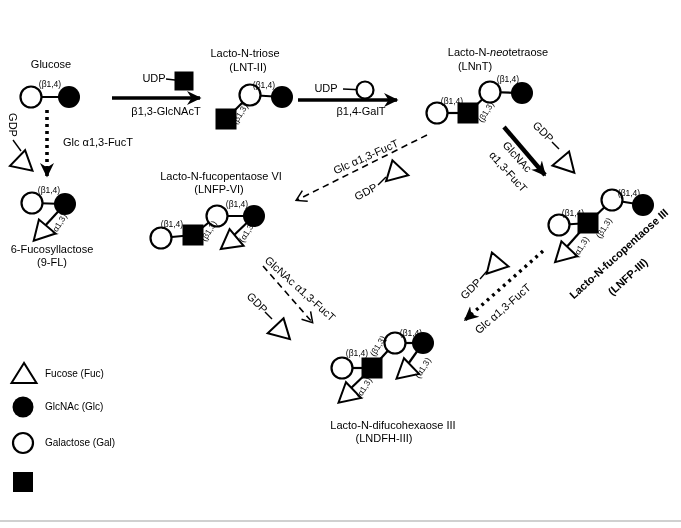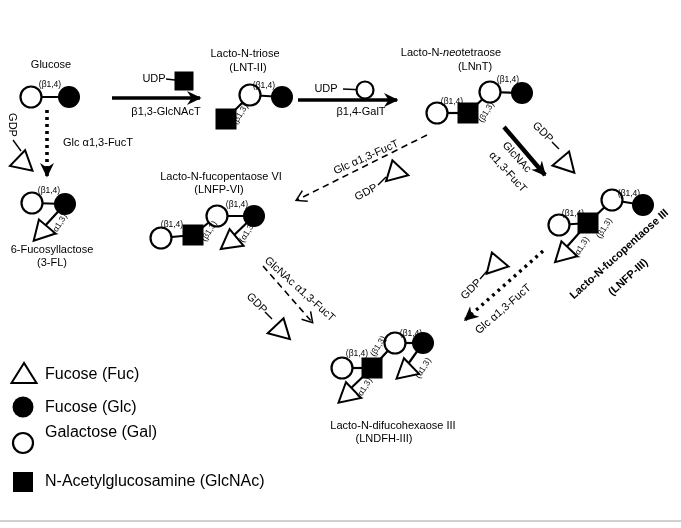--- a/index.html
+++ b/index.html
@@ -8,21 +8,21 @@
     font-family:"Liberation Sans", sans-serif; color:#000; overflow:hidden;
   }
   svg.layer { position:absolute; left:0; top:0; }
   .lbl {
     position:absolute; white-space:nowrap; font-size:11px; line-height:1;
     transform: translate(-50%,-50%) rotate(var(--r,0deg));
     text-align:center;
   }
   .sm  { font-size:8.5px; }
   .bold{ font-weight:700; }
-  .legend-lbl { transform: translate(0,-50%); font-size:16px;text-align:right; }
+  .legend-lbl { transform: translate(0,-50%); font-size:10px;text-align:right; }
   .rule { position:absolute; left:0; top:520px; width:681px; height:2px;
           background:#a9a9a9; opacity:.55; }
   .bond       { stroke:#000; stroke-width:2.2; }
   .sugar-open { fill:#fff; stroke:#000; stroke-width:2.2; }
   .sugar-fill { fill:#000; }
   .tri        { fill:#fff; stroke:#000; stroke-width:2; stroke-linejoin:miter; }
   .arrow      { stroke:#000; fill:none; }
   .donor-line { stroke:#000; stroke-width:1.4; }
 </style>
 </head>
@@ -177,25 +177,25 @@
       <circle class="sugar-open" cx="23" cy="443" r="10"></circle>
       <rect class="sugar-fill" x="13" y="472" width="20" height="20"></rect>
     </g>
   </svg>
 
   <div class="lbl" style="left:51px;top:64px">Glucose</div>
 
   <div class="lbl" style="left:245px;top:53px">Lacto-N-triose</div>
   <div class="lbl" style="left:248px;top:67px">(LNT-II)</div>
 
-  <div class="lbl" style="left:451px;top:52px"><span>Lacto-N-</span><i>neo</i><span>tetraose</span></div>
+  <div class="lbl" style="left:498px;top:52px"><span>Lacto-N-</span><i>neo</i><span>tetraose</span></div>
   <div class="lbl" style="left:475px;top:66px">(LNnT)</div>
 
   <div class="lbl" style="left:52px;top:249px">6-Fucosyllactose</div>
-  <div class="lbl" style="left:52px;top:262px">(3-FL)</div>
+  <div class="lbl" style="left:52px;top:262px">(9-FL)</div>
 
   <div class="lbl" style="left:221px;top:176px">Lacto-N-fucopentaose VI</div>
   <div class="lbl" style="left:219px;top:189px">(LNFP-VI)</div>
 
   <div class="lbl bold" style="left:619px;top:254px;--r:-42deg">Lacto-N-fucopentaose III</div>
   <div class="lbl bold" style="left:628px;top:277px;--r:-42deg">(LNFP-III)</div>
 
   <div class="lbl" style="left:393px;top:425px">Lacto-N-difucohexaose III</div>
   <div class="lbl" style="left:384px;top:438px">(LNDFH-III)</div>
 
@@ -243,18 +243,17 @@
   <div class="lbl sm" style="left:629px;top:193px">(β1,4)</div>
   <div class="lbl sm" style="left:581px;top:247px;--r:-58deg">(α1,3)</div>
 
   <div class="lbl sm" style="left:357px;top:353px">(β1,4)</div>
   <div class="lbl sm" style="left:378px;top:346px;--r:-58deg">(β1,3)</div>
   <div class="lbl sm" style="left:411px;top:333px">(β1,4)</div>
   <div class="lbl sm" style="left:364px;top:388px;--r:-58deg">(α1,3)</div>
   <div class="lbl sm" style="left:423px;top:368px;--r:-58deg">(α1,3)</div>
 
   <div class="lbl legend-lbl" style="left:45px;top:374px">Fucose (Fuc)</div>
-  <div class="lbl legend-lbl" style="left:45px;top:407px">Fucose (Glc)</div>
-  <div class="lbl legend-lbl" style="left:45px;top:432px">Galactose (Gal)</div>
-  <div class="lbl legend-lbl" style="left:45px;top:481px">N-Acetylglucosamine  (GlcNAc)</div>
+  <div class="lbl legend-lbl" style="left:45px;top:407px">GlcNAc (Glc)</div>
+  <div class="lbl legend-lbl" style="left:45px;top:443px">Galactose (Gal)</div>
 
   <div class="rule"></div>
 </div>
 
 </body></html>

